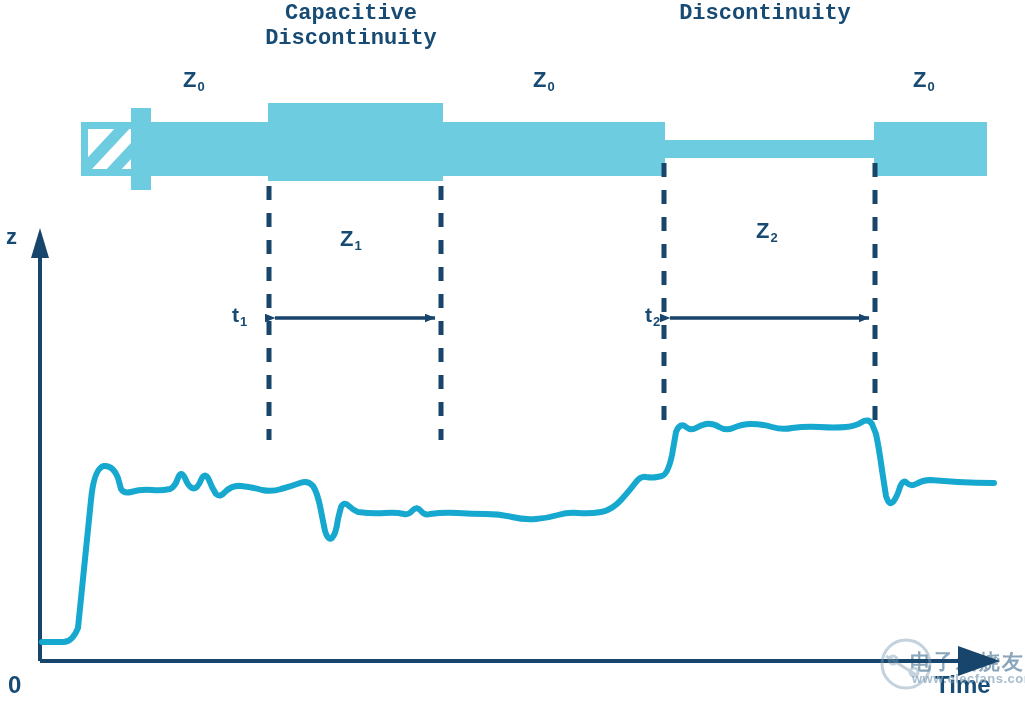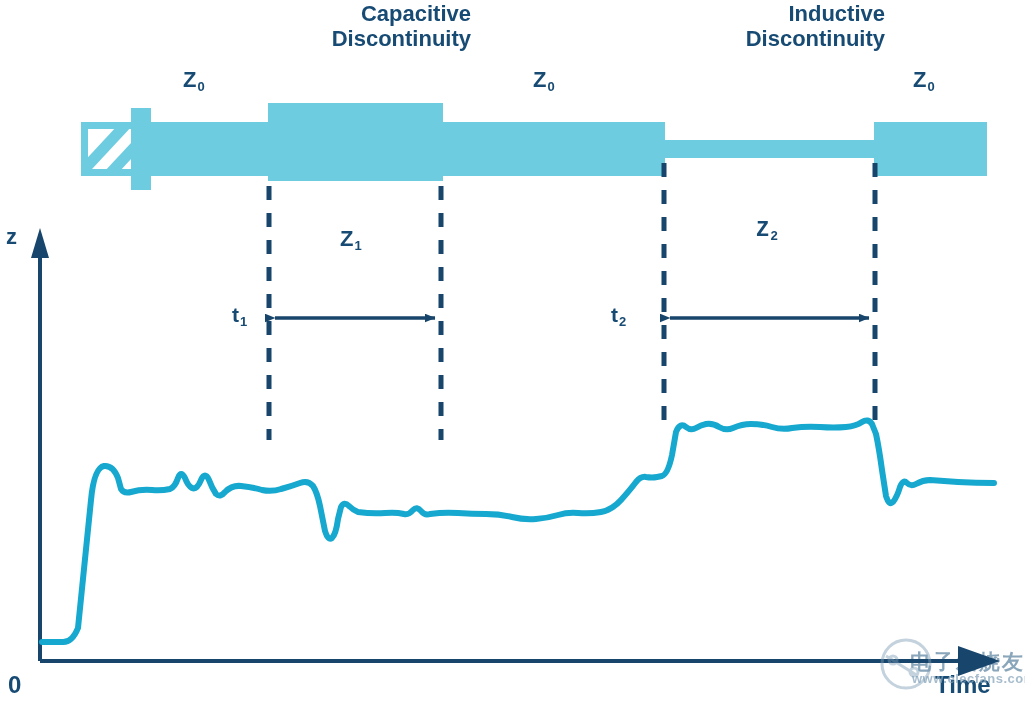--- a/index.html
+++ b/index.html
@@ -2,21 +2,21 @@
 <html><head>
 <meta charset="utf-8">
 <style>
   html,body{margin:0;padding:0;background:#ffffff;}
   body{width:1025px;height:701px;position:relative;overflow:hidden;
        font-family:"Liberation Sans","DejaVu Sans",sans-serif;}
   #stage{position:absolute;left:0;top:0;width:1025px;height:701px;}
   svg.layer{position:absolute;left:0;top:0;width:1025px;height:701px;}
   .lbl{position:absolute;color:#174B74;font-weight:bold;line-height:1.12;
        white-space:nowrap;}
-  .hdr{font-size:22px;text-align:right;}
+  .hdr{font-size:22px;text-align:center;font-family:Liberation Mono, monospace;}
   .zlab{font-size:22px;}
   .zlab sub{font-size:13px;font-weight:bold;vertical-align:baseline;
             position:relative;top:4px;left:1px;}
   .tlab{font-size:21px;margin-left:11px;}
   .tlab sub{font-size:13px;font-weight:bold;vertical-align:baseline;
             position:relative;top:4px;left:1px;}
   .axlab{font-size:22px;}
   .timelab{font-size:24px;}
   .zerolab{font-size:24px;}
   .wmtxt{position:absolute;color:#8aa7bd;font-size:13px;letter-spacing:.5px;
@@ -28,49 +28,48 @@
 <body>
 
 <div id="stage">
 
   <div class="lbl hdr" style="left:231px;top:2px;width:240px;">
     <div>Capacitive</div>
     <div>Discontinuity</div>
   </div>
 
   <div class="lbl hdr" style="left:645px;top:2px;width:240px;">
-    <div>Inductive</div>
     <div>Discontinuity</div>
   </div>
 
   <div class="lbl zlab" style="left:183px;top:68px;">
     <span>Z</span><sub>0</sub>
   </div>
 
   <div class="lbl zlab" style="left:533px;top:68px;">
     <span>Z</span><sub>0</sub>
   </div>
 
   <div class="lbl zlab" style="left:913px;top:68px;">
     <span>Z</span><sub>0</sub>
   </div>
 
   <div class="lbl zlab" style="left:340px;top:219px;margin-top:8px;">
     <span>Z</span><sub>1</sub>
   </div>
 
-  <div class="lbl zlab" style="left:756px;top:219px;font-family:Liberation Mono, monospace;">
+  <div class="lbl zlab" style="left:756px;top:219px;">
     <span>Z</span><sub>2</sub>
   </div>
 
   <div class="lbl tlab" style="left:221px;top:303px;">
     <span>t</span><sub>1</sub>
   </div>
 
-  <div class="lbl tlab" style="left:600px;top:303px;text-align:right;">
+  <div class="lbl tlab" style="left:634px;top:303px;text-align:right;">
     <span>t</span><sub>2</sub>
   </div>
 
   <div class="lbl axlab" style="left:6px;top:225px;">z</div>
 
   <div class="lbl timelab" style="left:935px;top:672px;">Time</div>
 
   <div class="lbl zerolab" style="left:8px;top:672px;">0</div>
 
   <div class="wmcn" style="left:910px;top:648px;">电子发烧友</div>

